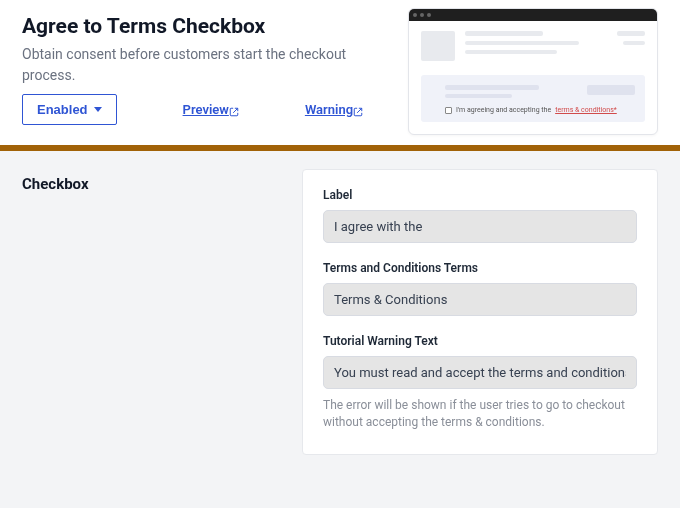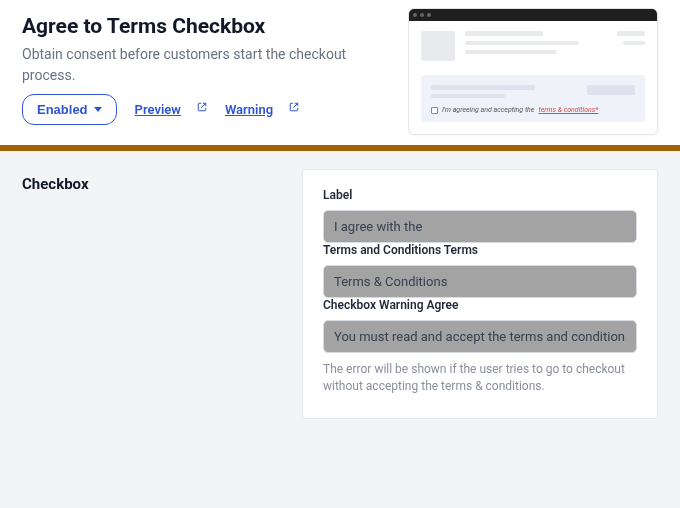--- a/index.html
+++ b/index.html
@@ -18,65 +18,65 @@
     position:relative;
     border-bottom:6px solid #a16207;
   }
   .page-title { font-size:21px; font-weight:700; margin:0 0 6px 0; color:#111827;}
   .page-subtitle { font-size:14px; color:#6b7280; margin:0 0 8px 0; max-width:340px; line-height:1.5;}
   .actions-row { display:flex; align-items:center; gap:18px; }
 
   .enabled-btn {
     display:inline-flex; align-items:center; gap:6px;
     border:1px solid #2f55d4; color:#2f55d4; background:#fff;
-    padding:7px 14px; border-radius:12px; font-size:13px; font-weight:600;
+    padding:7px 14px; border-radius:2px; font-size:13px; font-weight:600;
     cursor:pointer;
   }
   .caret {
     width:0;height:0;border-left:4px solid transparent;border-right:4px solid transparent;
     border-top:5px solid #2f55d4;
   }
 
-  .link { color:#2f55d4; text-decoration:underline; font-size:13px; font-weight:600; display:inline-flex; align-items:flex-start; gap:16px; cursor:pointer;}
+  .link { color:#2f55d4; text-decoration:underline; font-size:13px; font-weight:600; display:inline-flex; align-items:flex-end; gap:0; cursor:pointer;margin-left:48px;}
   .ext-icon { width:10px; height:10px; }
 
   
   .preview-mock {
     position:absolute; top:8px; right:22px; width:250px;
     border:1px solid #e3e5ea; border-radius:6px; background:#fff;
     box-shadow:0 1px 3px rgba(0,0,0,0.04);
     overflow:hidden;
     font-size:7px;
   }
   .preview-mock .toolbar { background:#1f1f1f; height:12px; display:flex; align-items:center; padding:0 4px; gap:3px;}
   .preview-mock .toolbar .dot{width:4px;height:4px;border-radius:50%;background:#666;}
   .preview-mock .body { padding:10px 12px 12px 12px; }
   .sk { background:#e8eaee; border-radius:2px; }
   .sk-row { display:flex; align-items:flex-start; gap:10px; margin-bottom:14px;}
   .sk-lines { flex:1; display:flex; flex-direction:column; gap:5px;}
   .consent-box {
-    background:#f0f2f9; border-radius:3px; padding:10px 10px 8px 10px;font-style:italic;
+    background:#f0f2f9; border-radius:3px; padding:10px 10px 8px 24px;
   }
   .consent-top { display:flex; gap:8px; margin-bottom:8px;}
   .consent-line { color:#555; display:flex; align-items:center; gap:4px;}
   .consent-line .ck { width:7px; height:7px; border:1px solid #888; border-radius:1px; background:#fff;}
   .consent-line .tc { color:#d14b4b; text-decoration:underline;}
 
   
   .settings-wrap { display:flex; align-items:flex-start; padding:18px 22px 0 22px; gap:0;}
   .settings-left { width:280px; padding-top:6px;}
   .settings-heading { font-size:15px; font-weight:700; color:#111827;}
   .settings-right { flex:1; background:#fff; border:1px solid #e6e8ec; border-radius:4px; padding:18px 20px 22px 20px;}
 
-  .field { }
+  .field { margin-bottom:18px; }
   .field:last-child { margin-bottom:0;}
   .field-label { font-size:12px; font-weight:600; color:#1f2937; margin-bottom:8px; display:block;}
   .field-input {
     width:100%; border:1px solid #d8dbe2; border-radius:5px; padding:8px 10px;
-    font-size:13px; color:#374151; background:#a3a3a3; outline:none;
+    font-size:13px; color:#374151; background:#e5e5e5; outline:none;
     font-family:inherit;
   }
   .help-text { font-size:12px; color:#8a8f99; margin-top:8px; line-height:1.45;}
 </style>
 </head>
 <body>
 
 <div class="header-card">
   <h1 class="page-title">Agree to Terms Checkbox</h1>
   <p class="page-subtitle">Obtain consent before customers start the checkout process.</p>
@@ -152,19 +152,19 @@
       <input class="field-input" value="I agree with the" style="">
     </div>
 
     <div class="field">
       <label class="field-label">Terms and Conditions Terms</label>
       <input class="field-input" value="Terms &amp; Conditions" style="">
     </div>
 
 
     <div class="field">
-      <label class="field-label">Checkbox Warning Agree</label>
+      <label class="field-label">Tutorial Warning Text</label>
       <input class="field-input" value="You must read and accept the terms and conditions to complete checkout" style="">
       <div class="help-text">The error will be shown if the user tries to go to checkout without accepting the terms &amp; conditions.</div>
     </div>
 
   </div>
 </div>
 
 </body></html>

